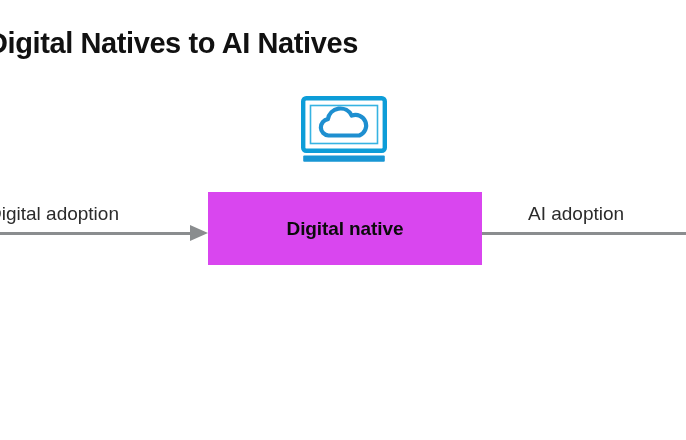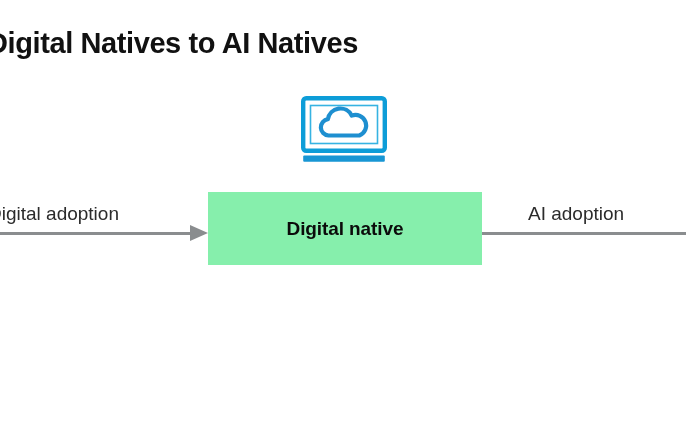--- a/index.html
+++ b/index.html
@@ -75,21 +75,21 @@
     border-left: 18px solid #8a8d8f;
   }
 
   
   #digital-native-node {
     position: absolute;
     left: 208px;
     top: 192px;
     width: 274px;
     height: 73px;
-    background: #86efac;
+    background: #d946ef;
     display: flex;
     align-items: center;
     justify-content: center;
   }
   #digital-native-node-label {
     font-size: 19px;
     font-weight: bold;
     color: #0b0b0b;
     letter-spacing: -0.1px;
     white-space: nowrap;

